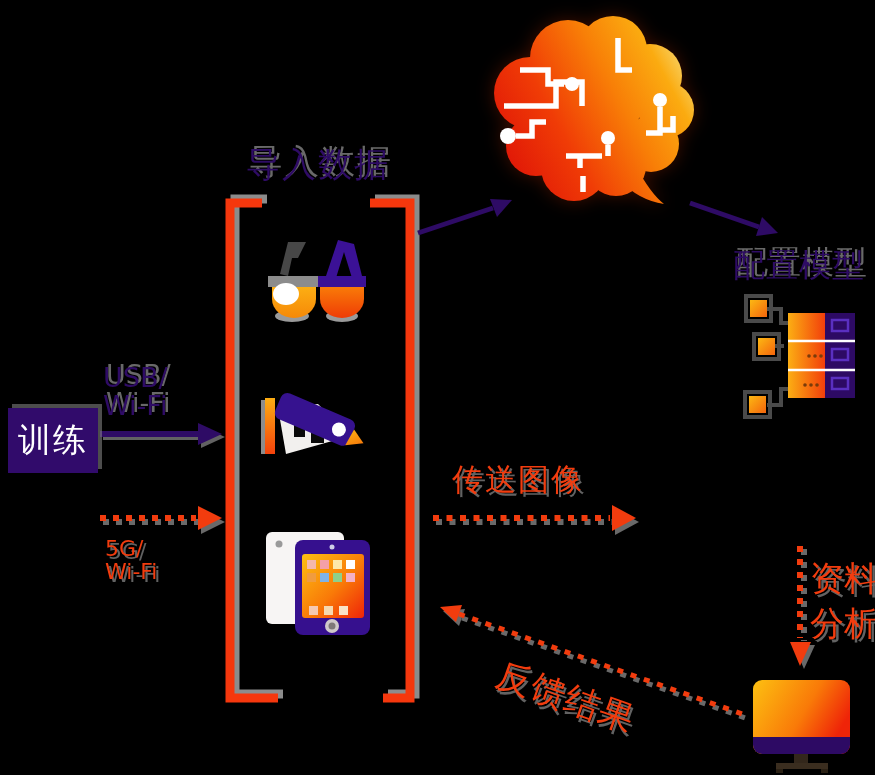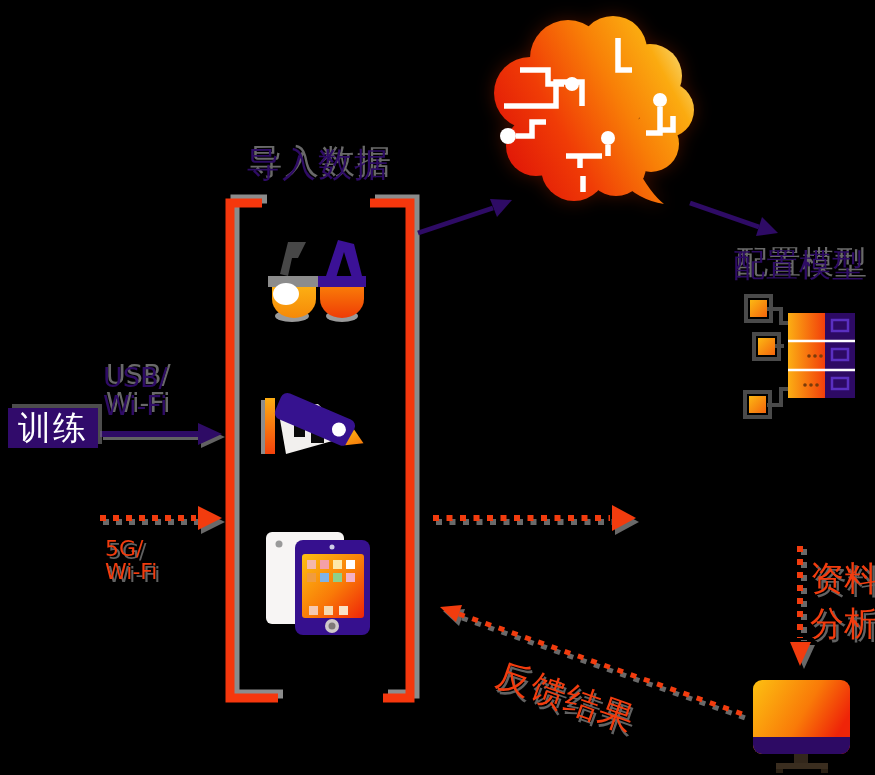--- a/index.html
+++ b/index.html
@@ -270,29 +270,30 @@
     <rect x="5" y="4" width="97" height="74" rx="9" fill="url(#monG)"></rect>
     <path d="M5,61 h97 v8 a9,9 0 0 1 -9,9 h-79 a9,9 0 0 1 -9,-9 Z" fill="#2d0a64"></path>
     <rect x="46" y="78" width="14" height="9" fill="#33271b"></rect>
     <rect x="28" y="87" width="52" height="6" fill="#3a2d1f"></rect>
     <rect x="28" y="93" width="7" height="4" fill="#2a2014"></rect>
     <rect x="73" y="93" width="7" height="4" fill="#2a2014"></rect>
   </svg>
 
   <div class="abs label lbl-purple" style="left:246px;top:147px;font-size:34px;letter-spacing:2px">导入数据</div>
 
-  <div class="abs node-box box-train" style="left:8px;top:408px;width:90px;height:40px">
+  <div class="abs node-box box-train" style="left:8px;top:408px;width:90px;height:65px">
     <span>训练</span>
   </div>
 
   <div class="abs label lbl-purple center" style="left:103px;top:364px;width:100px;font-size:27px"><span>USB/</span><br><span>Wi-Fi</span></div>
 
 
   <div class="abs label lbl-orange center" style="left:105px;top:537px;width:105px;font-size:22px"><span>5G/</span><br><span>Wi-Fi</span></div>
 
+  <div class="abs label lbl-orange" style="left:452px;top:463px;font-size:31px;letter-spacing:2px">传送图像</div>
 
   <div class="abs label lbl-purple" style="left:733px;top:249px;font-size:32px;letter-spacing:1px">配置模型</div>
 
   <div class="abs label lbl-orange" style="left:810px;top:556px;font-size:34px;line-height:45px"><span>资料</span><br><span>分析</span></div>
 
   <div class="abs label lbl-orange" style="left:504px;top:656px;font-size:35px;letter-spacing:1px;transform:rotate(19.5deg);transform-origin:left top">反馈结果</div>
 
 </div>
 
 </body></html>

